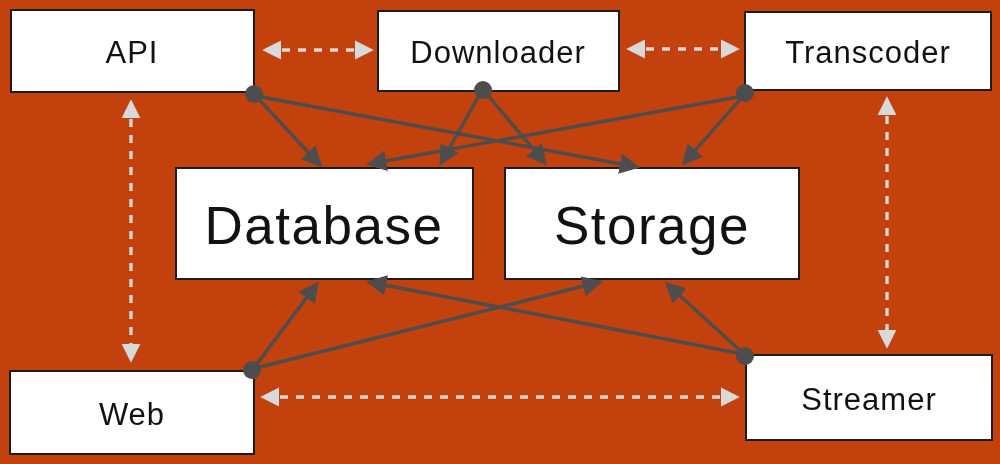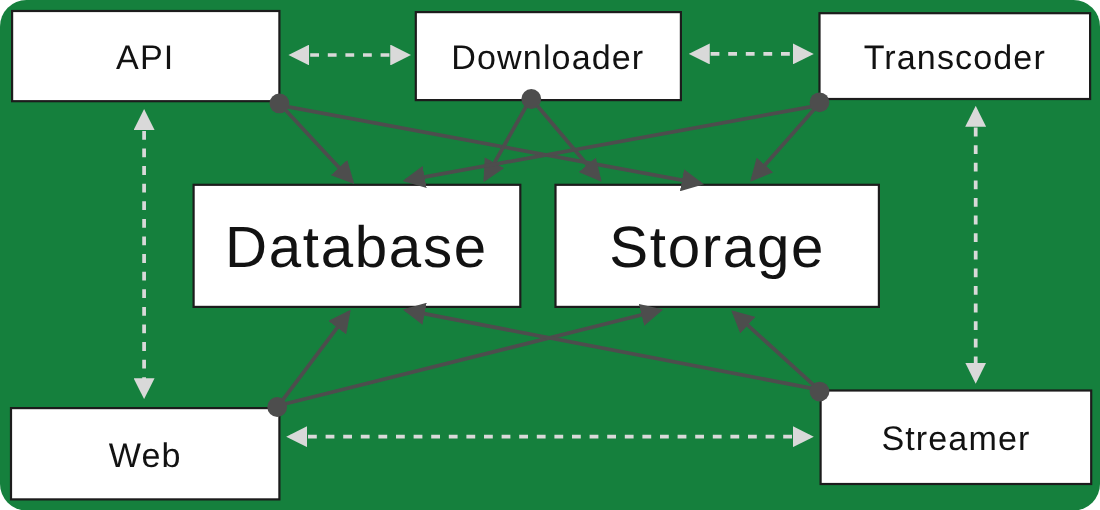--- a/index.html
+++ b/index.html
@@ -4,23 +4,22 @@
 <style>
   html, body {
     margin: 0;
     padding: 0;
     background: #ffffff;
   }
   .canvas-wrap {
     width: 1000px;
     height: 464px;
     position: relative;
-    background: #15803d;
+    background: #c2410c;
     overflow: hidden;
-    border-radius: 24px;
   }
   svg {
     display: block;
     font-family: "Liberation Sans", sans-serif;
   }
   .node-box {
     fill: #ffffff;
     stroke: #1c1c1c;
     stroke-width: 2;
   }

